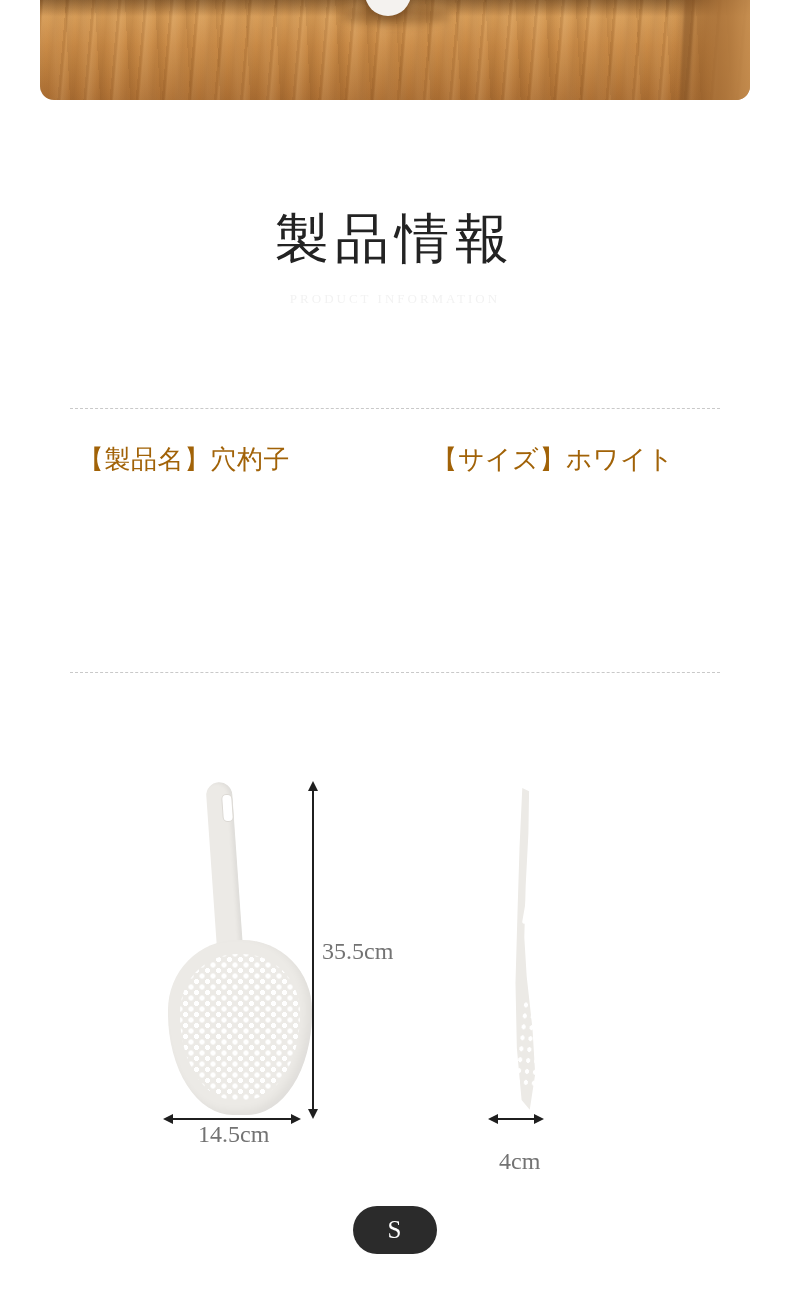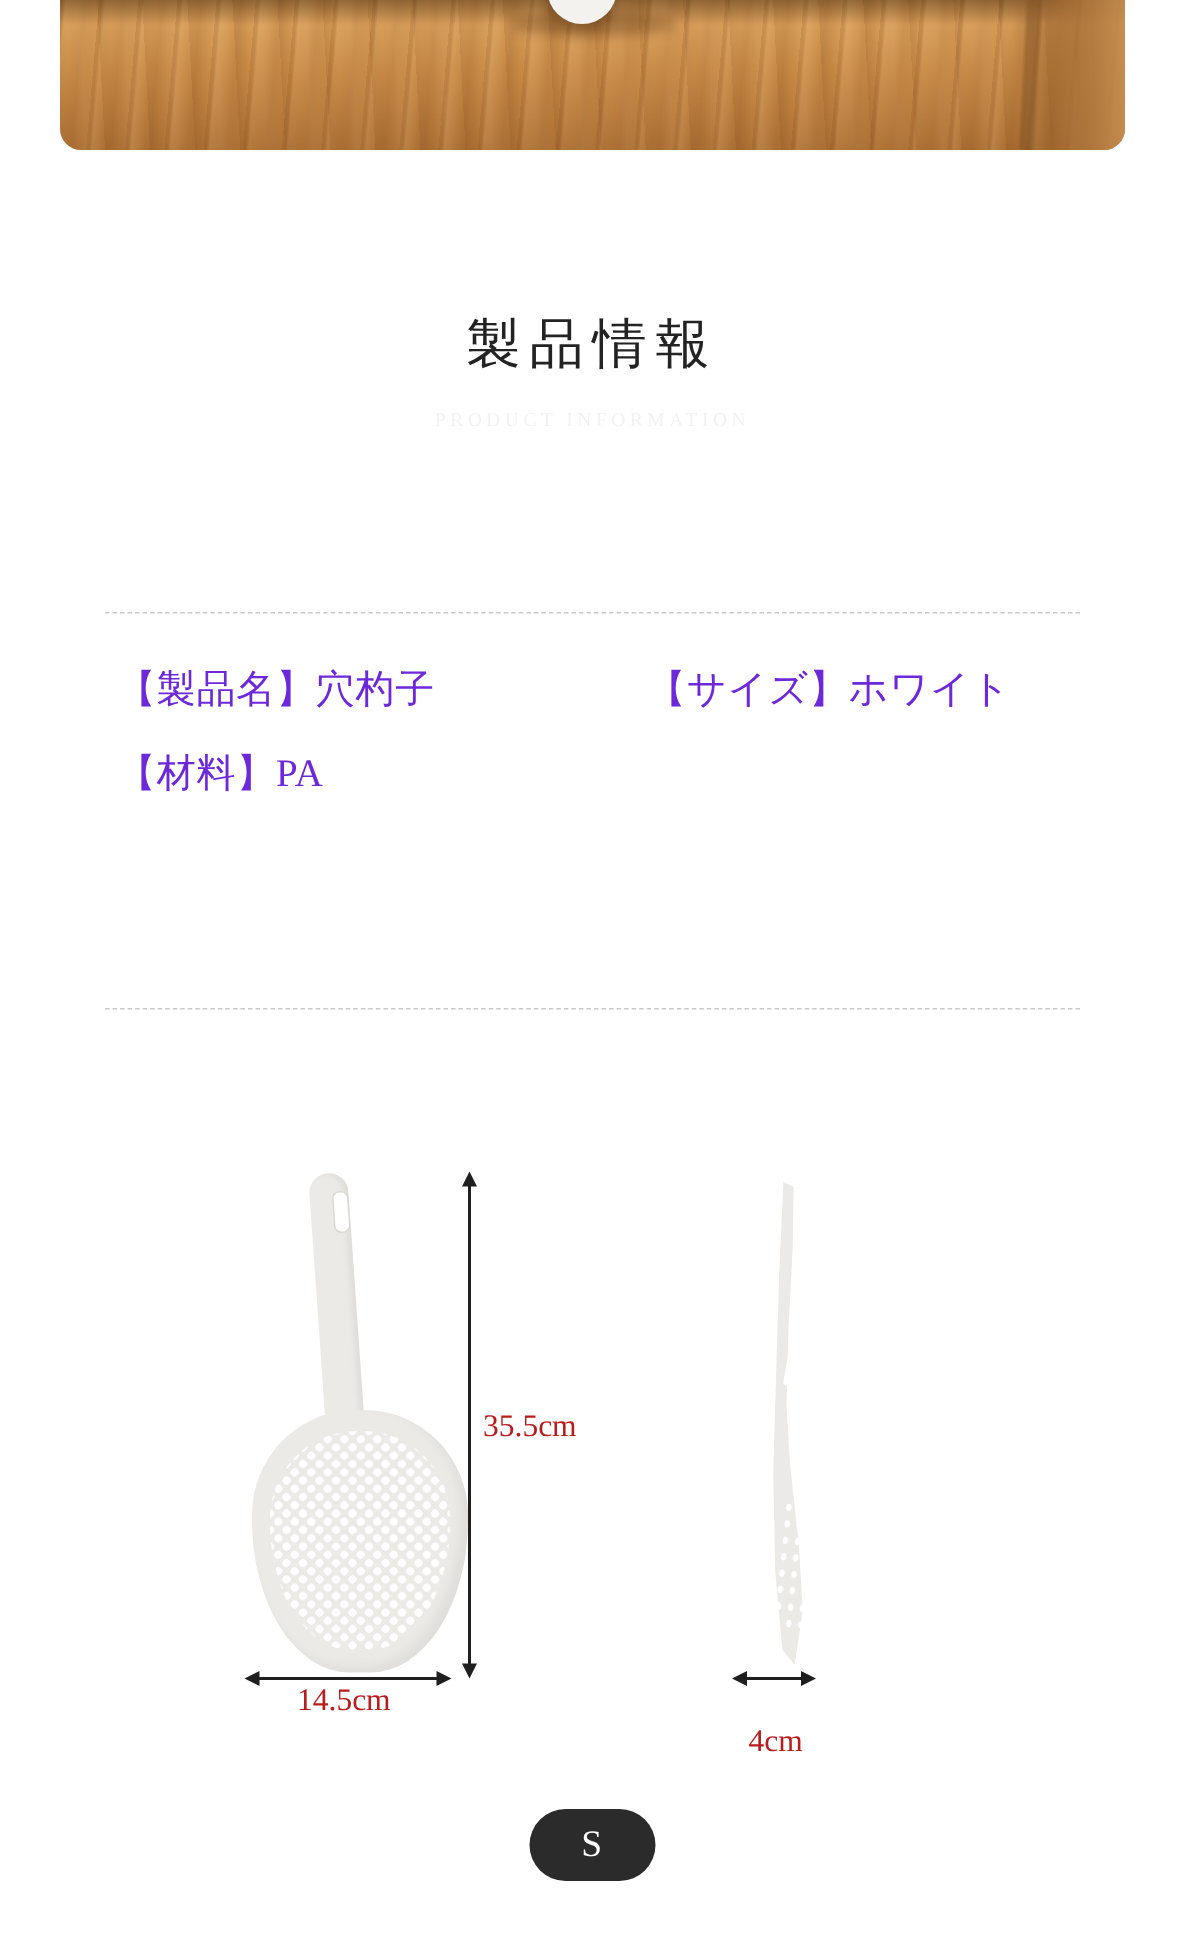--- a/index.html
+++ b/index.html
@@ -94,21 +94,21 @@
 
   
   .title-wrap {
     position: absolute;
     left: 0; top: 210px;
     width: 790px;
     text-align: center;
   }
   .title {
     font-family: "Liberation Serif", "DejaVu Serif", serif;
-    font-size: 36px;
+    font-size: 54px;
     letter-spacing: 6px;
     color: #232323;
     font-weight: 400;
     line-height: 1.1;
   }
   .title-sub {
     margin-top: 22px;
     font-size: 13px;
     letter-spacing: 3px;
     color: #f2f2f2;
@@ -132,21 +132,21 @@
     top: 444px;
     width: 660px;
   }
   .spec-row {
     display: flex;
     height: 56px;
     align-items: flex-start;
   }
   .spec-cell {
     font-size: 26px;
-    color: #6d28d9;
+    color: #a16207;
     letter-spacing: 0.5px;
     white-space: nowrap;
     line-height: 1.25;
   }
   .spec-left { width: 355px; padding-left: 8px; }
   .spec-right { width: 300px; }
   .spec-key { }
   .spec-val { }
 
   
@@ -270,22 +270,22 @@
   }
   .h-arrow::before { left: -9px; border-right: 10px solid #1f1f1f; }
   .h-arrow::after  { right: -9px; border-left: 10px solid #1f1f1f; }
 
   .h-arrow-front { left: 172px; top: 358px; width: 120px; }
   .h-arrow-side  { left: 497px; top: 358px; width: 38px; }
 
   .dim-label {
     position: absolute;
     font-family: "Liberation Serif", "DejaVu Serif", serif;
-    font-size: 21px;
-    color: #b91c1c;
+    font-size: 24px;
+    color: #737373;
     white-space: nowrap;
   }
   .label-height { left: 322px; top: 178px; }
   .label-width-front { left: 198px; top: 361px; }
   .label-width-side  { left: 499px; top: 388px; }
 
   
   .size-badge {
     position: absolute;
     left: 353px; top: 1206px;
@@ -329,23 +329,20 @@
 <div class="specs">
   <div class="spec-row">
     <div class="spec-cell spec-left">
       <span class="spec-key">【製品名】</span><span class="spec-val">穴杓子</span>
     </div>
     <div class="spec-cell spec-right">
       <span class="spec-key">【サイズ】</span><span class="spec-val">ホワイト</span>
     </div>
   </div>
   <div class="spec-row">
-    <div class="spec-cell spec-left">
-      <span class="spec-key">【材料】</span><span class="spec-val">PA</span>
-    </div>
   </div>
 </div>
 
 <div class="diagram">
 
   <div class="front-view">
     <div class="fv-handle"></div>
     <div class="fv-hole"></div>
     <div class="fv-bowl">
       <div class="fv-mesh"></div>

